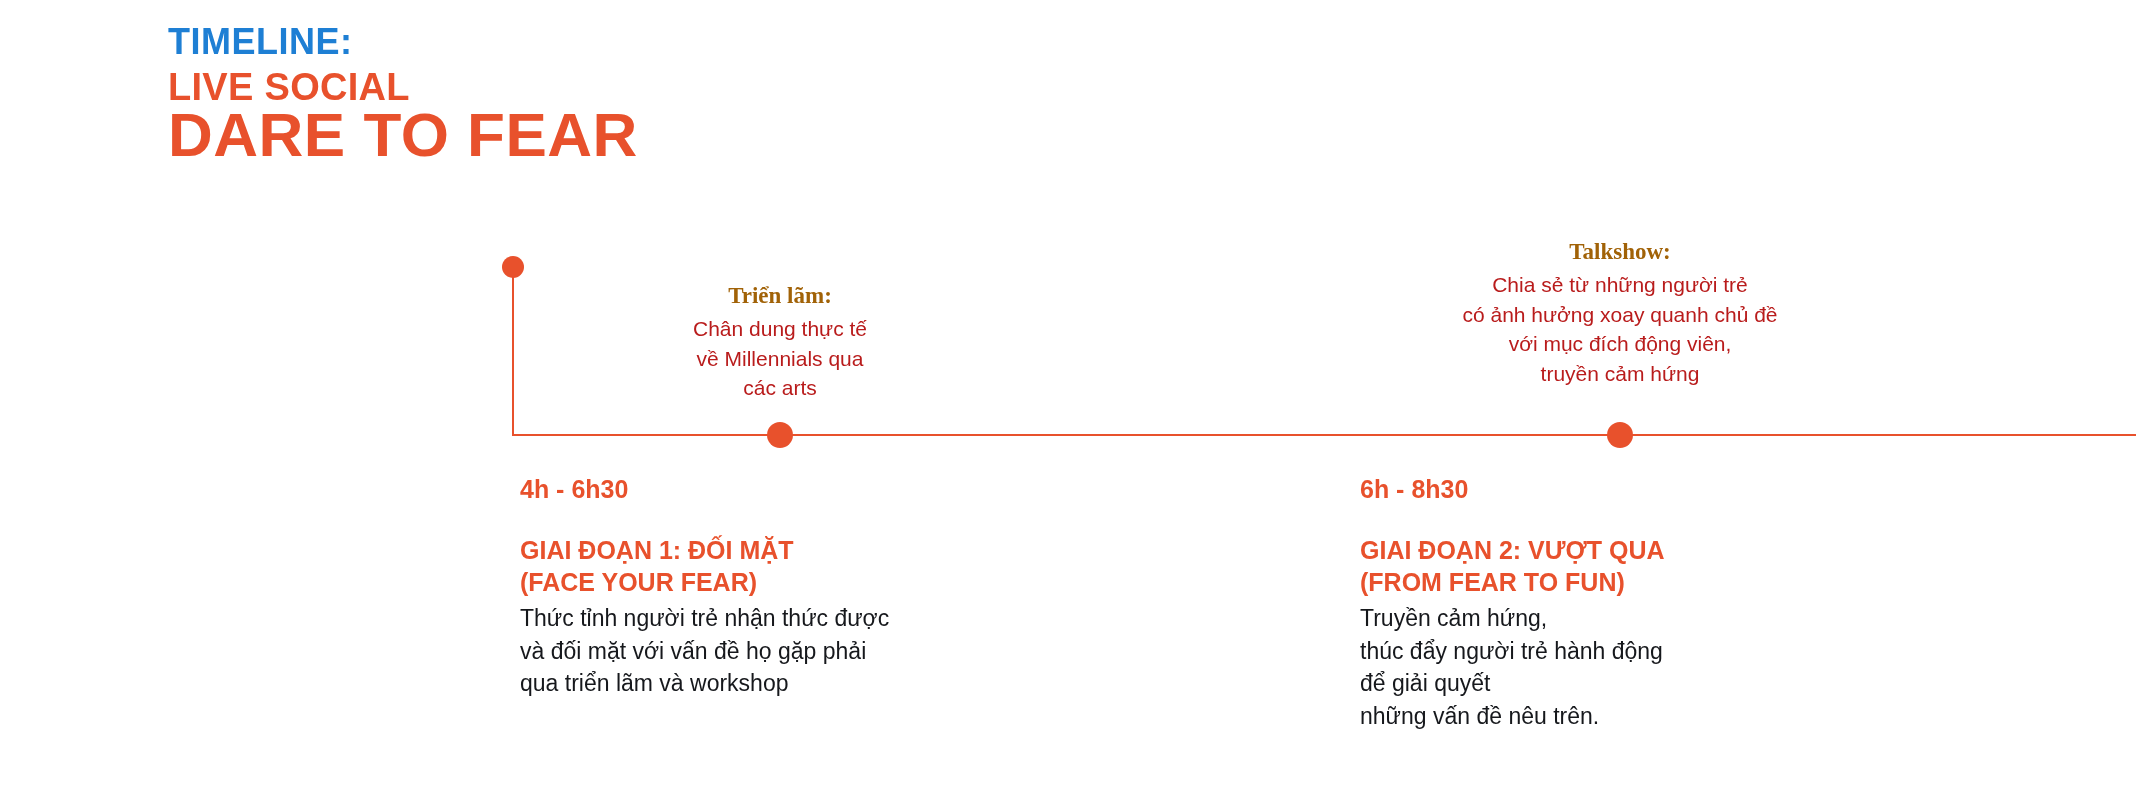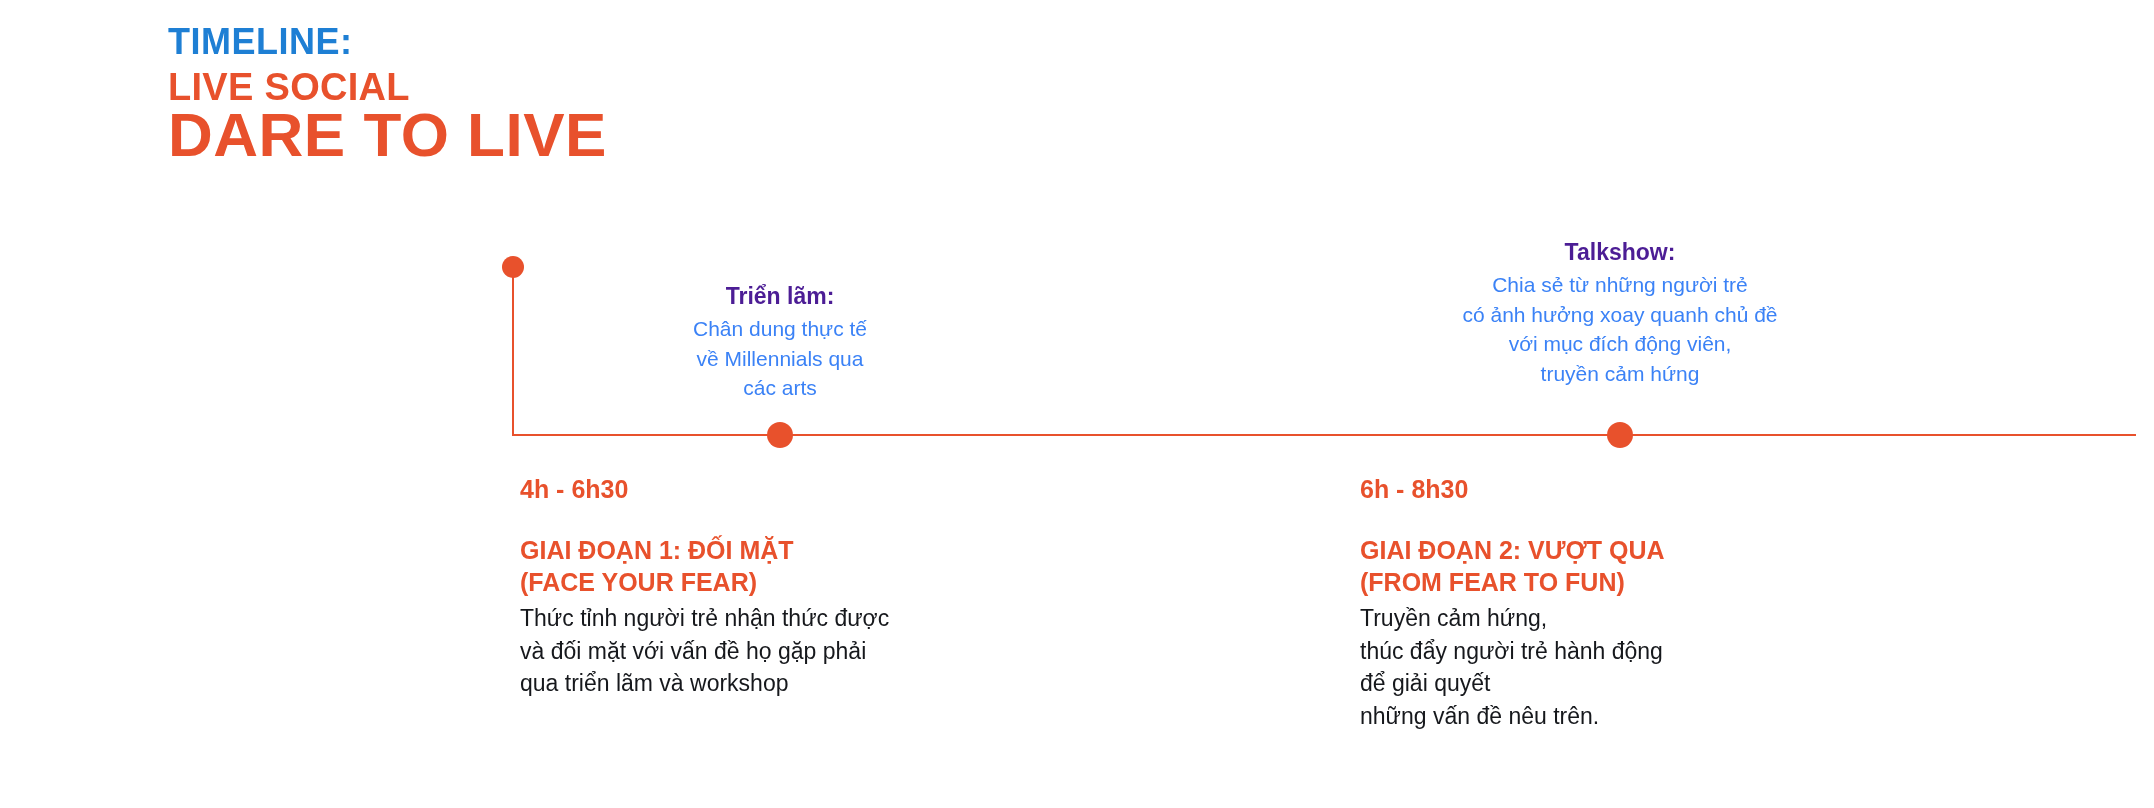--- a/index.html
+++ b/index.html
@@ -89,27 +89,28 @@
   
   .above-block {
     position: absolute;
     transform: translateX(-50%);
     text-align: center;
     width: 420px;
   }
   .above-title {
     font-size: 23px;
     font-weight: bold;
-    color: #4c1d95;
+    color: #a16207;
     margin: 0 0 3px 0;
     line-height: 1.25;
+    font-family: Liberation Serif, serif;
   }
   .above-body {
     font-size: 21px;
-    color: #3b82f6;
+    color: #b91c1c;
     line-height: 1.42;
     margin: 1px;
     white-space: pre-line;
   }
 
   
   .below-block {
     position: absolute;
     transform: translateX(-50%);
     text-align: left;
@@ -139,21 +140,21 @@
   }
 </style>
 </head>
 <body>
 
 <div id="stage">
 
   <div class="title-block">
     <div class="title-kicker">TIMELINE:</div>
     <div class="title-main">LIVE SOCIAL</div>
-    <div class="title-big">DARE TO LIVE</div>
+    <div class="title-big">DARE TO FEAR</div>
   </div>
 
   <div class="axis-riser"></div>
   <div class="start-dot"></div>
   <div class="axis-line"></div>
 
   <div class="node-dot" style="left:780px"></div>
   <div class="above-block" style="left:780px; top:282px">
     <div class="above-title">Triển lãm:</div>
     <div class="above-body">Chân dung thực tế

